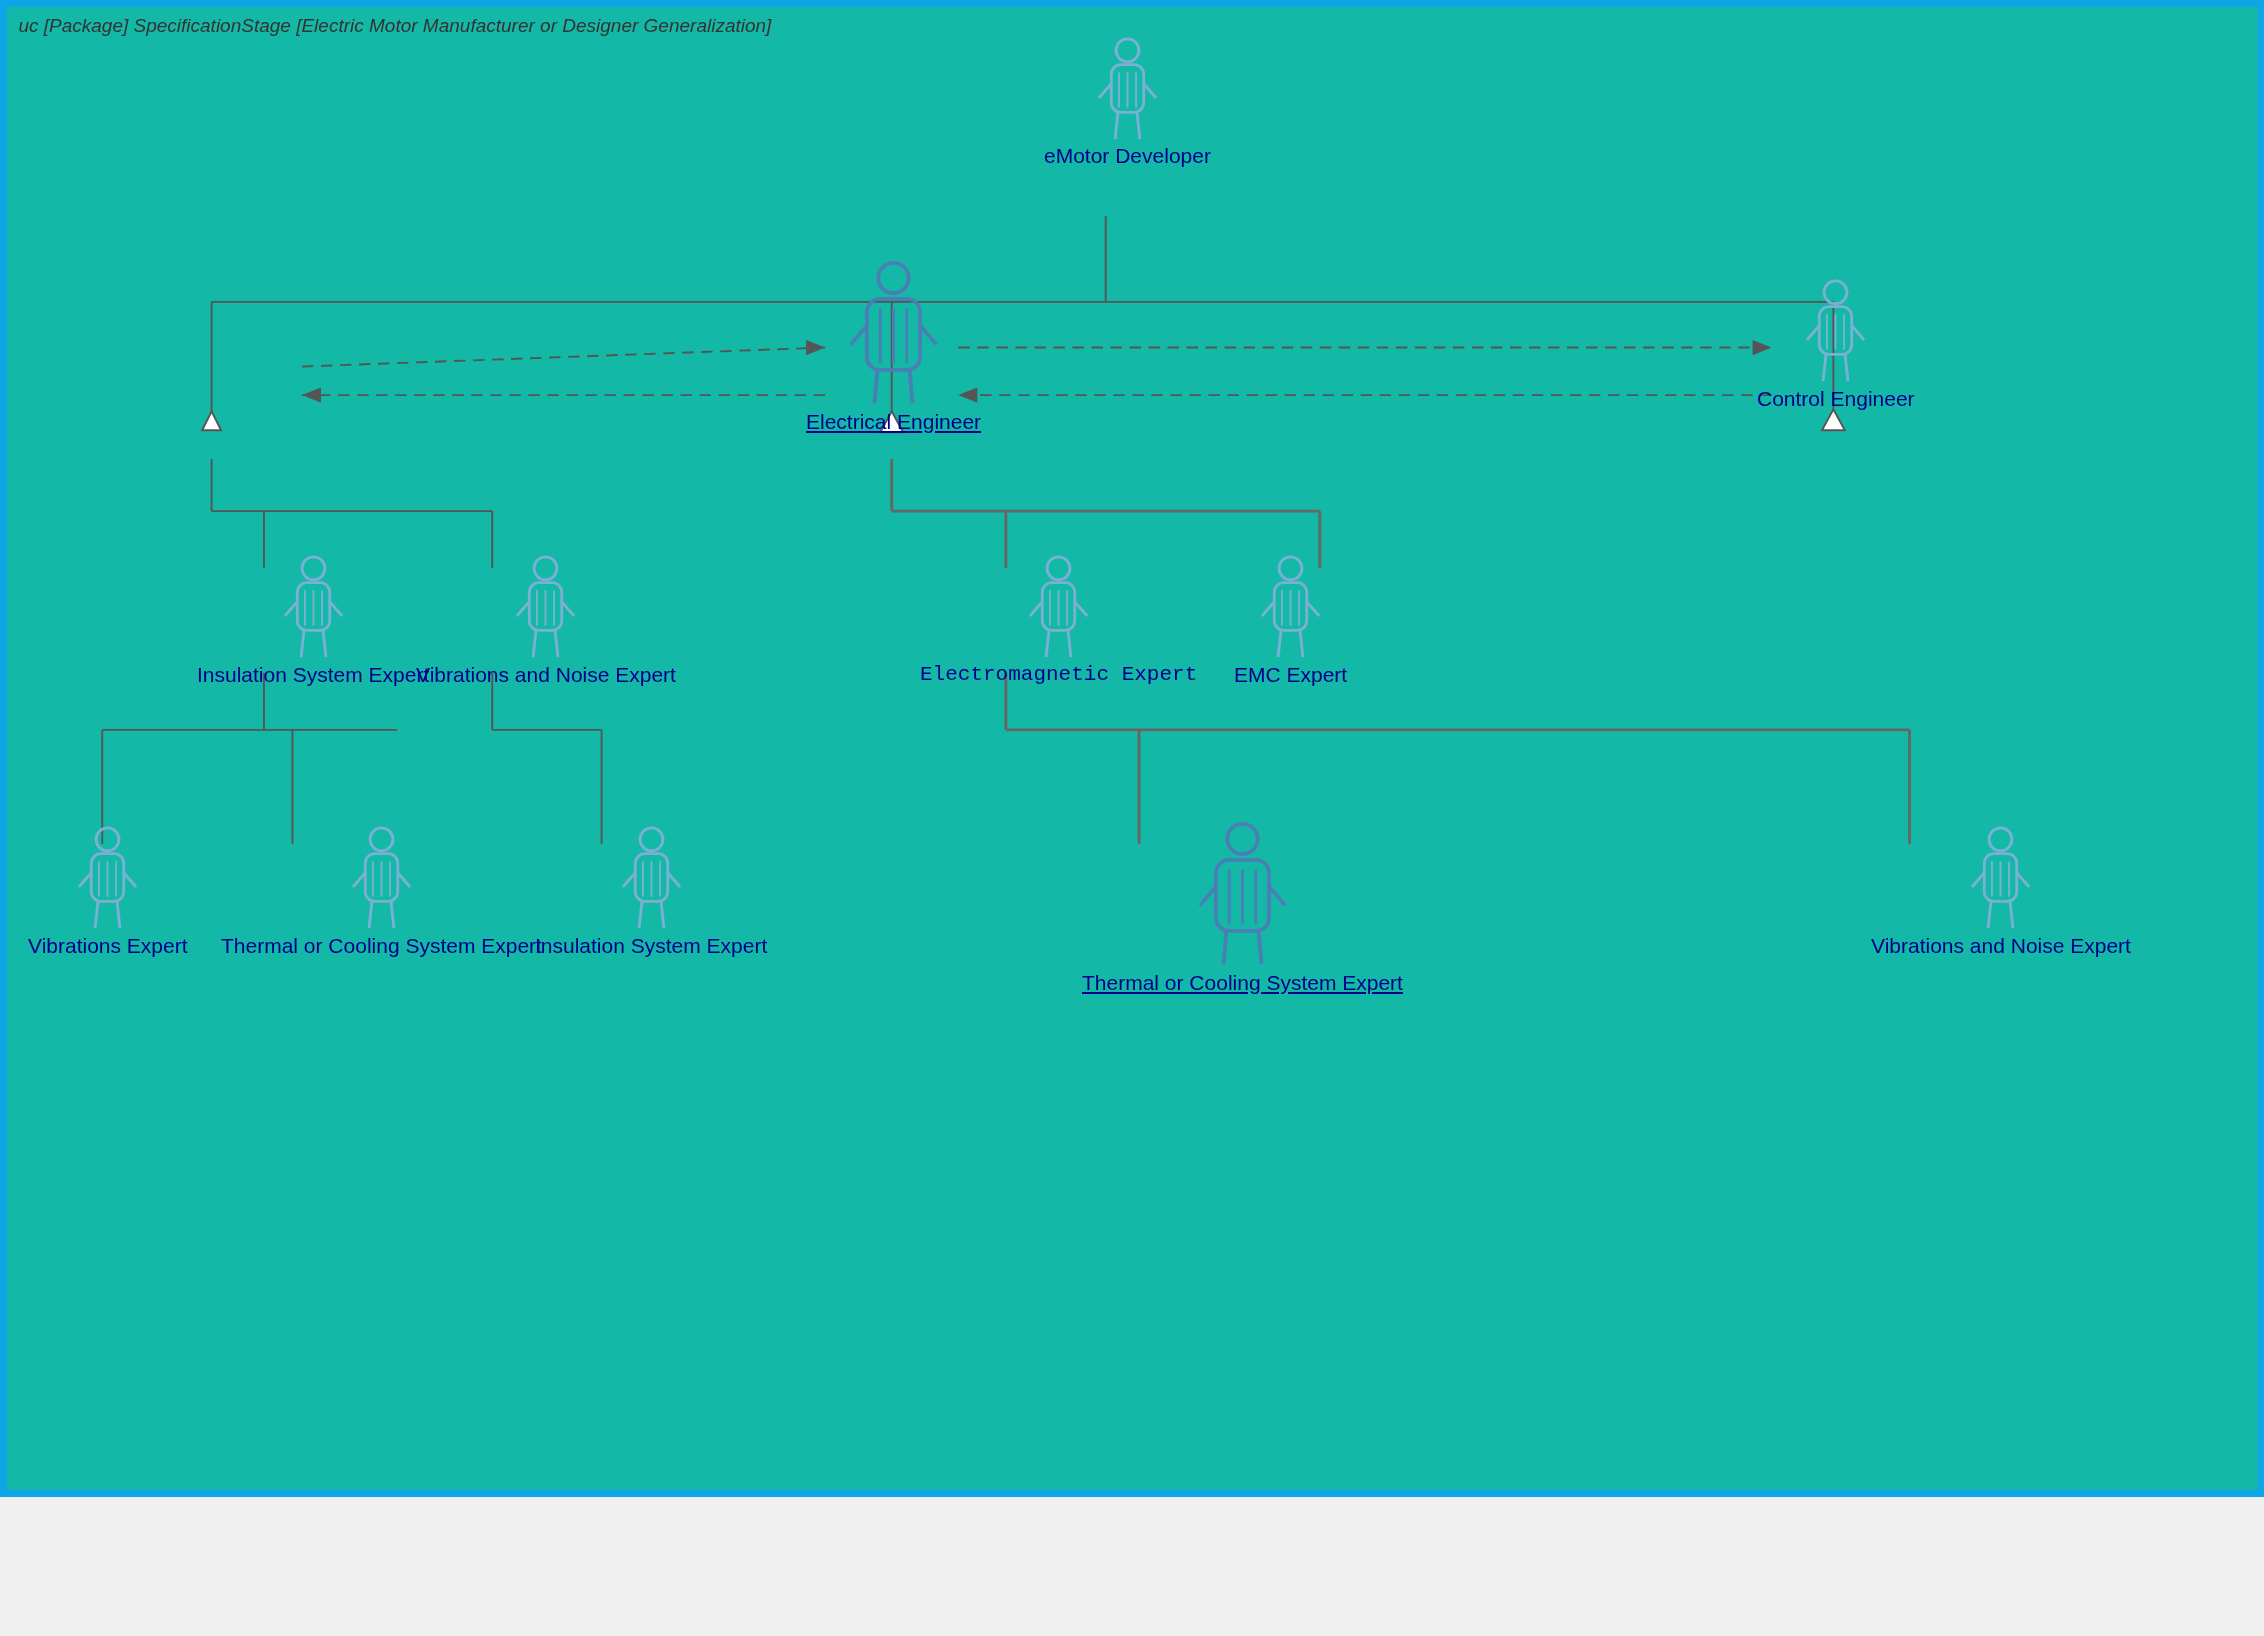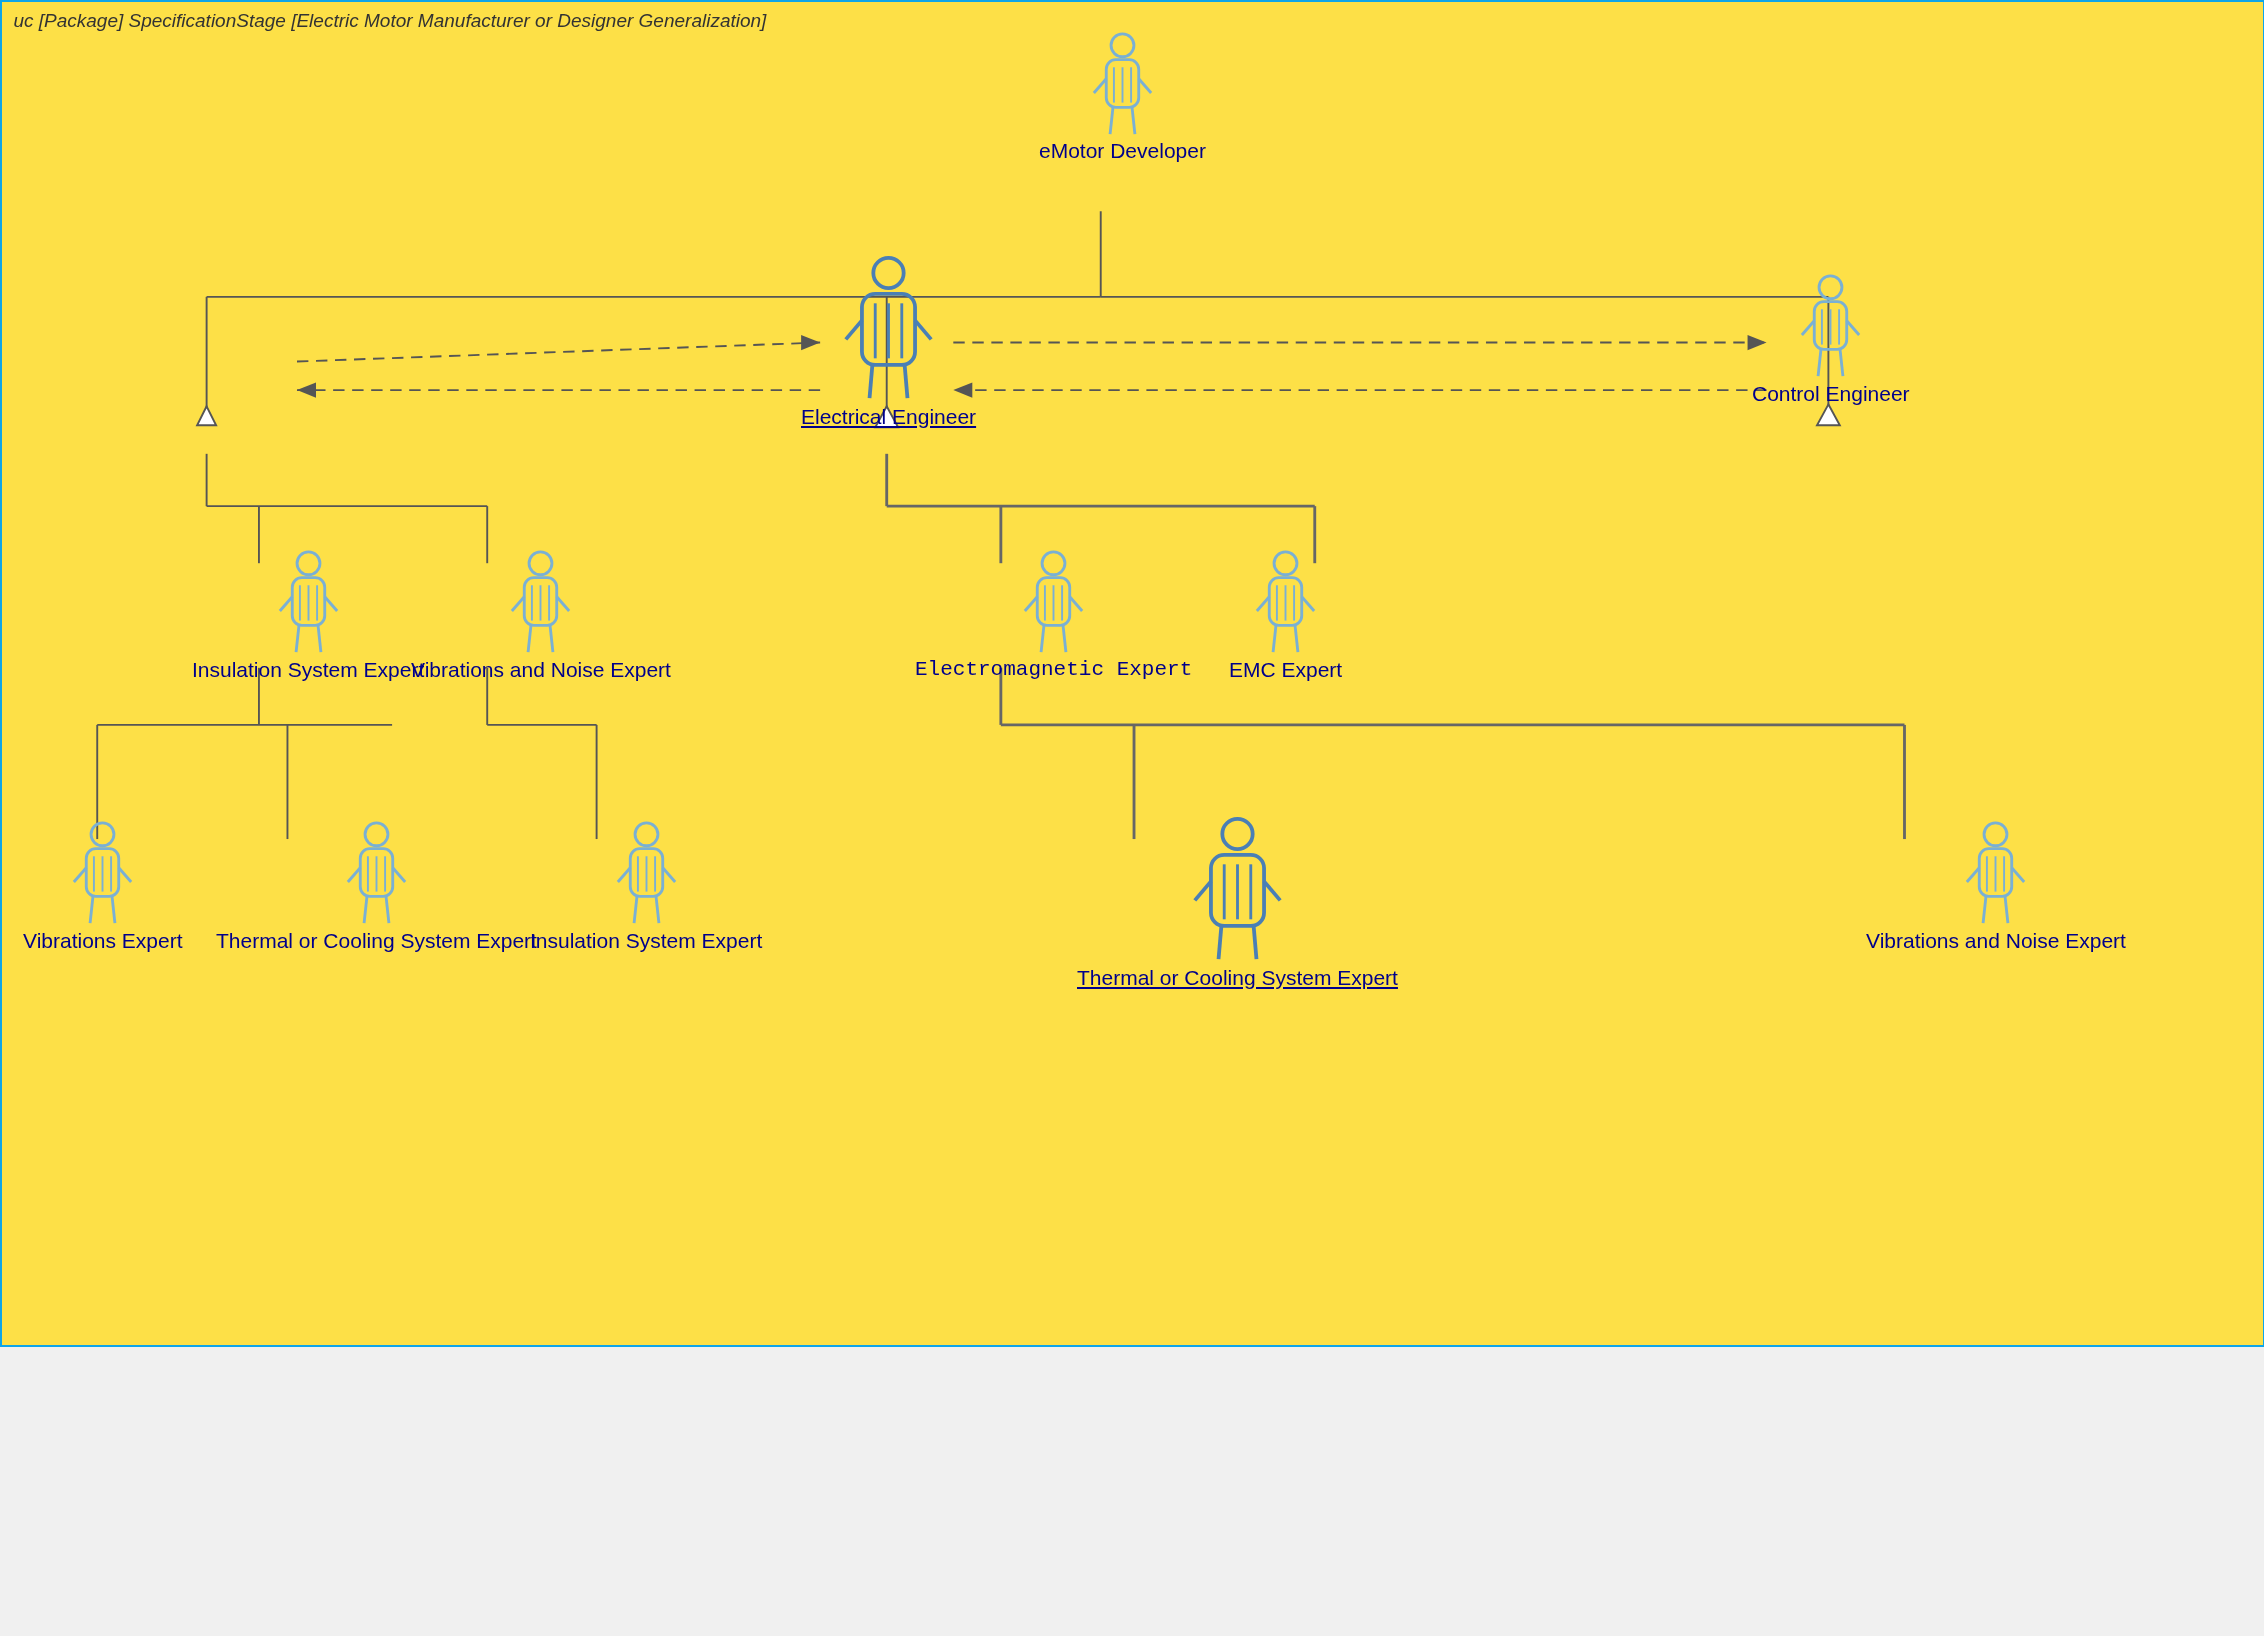--- a/index.html
+++ b/index.html
@@ -6,23 +6,23 @@
     body {
       background: #f0f0f0;
       font-family: 'Arial', sans-serif;
       width: 2265px;
       height: 1637px;
       overflow: hidden;
     }
     .diagram-container {
       position: relative;
       width: 2265px;
-      height: 1347px;
-      background: #fde047;
-      border: 2px solid #0ea5e9;
+      height: 1497px;
+      background: #14b8a6;
+      border: 7px solid #0ea5e9;
     }
     .title-bar {
       position: absolute;
       top: 7.6px;
       left: 11.4px;
       font-size: 19px;
       color: #333;
       font-style: italic;
     }
     

